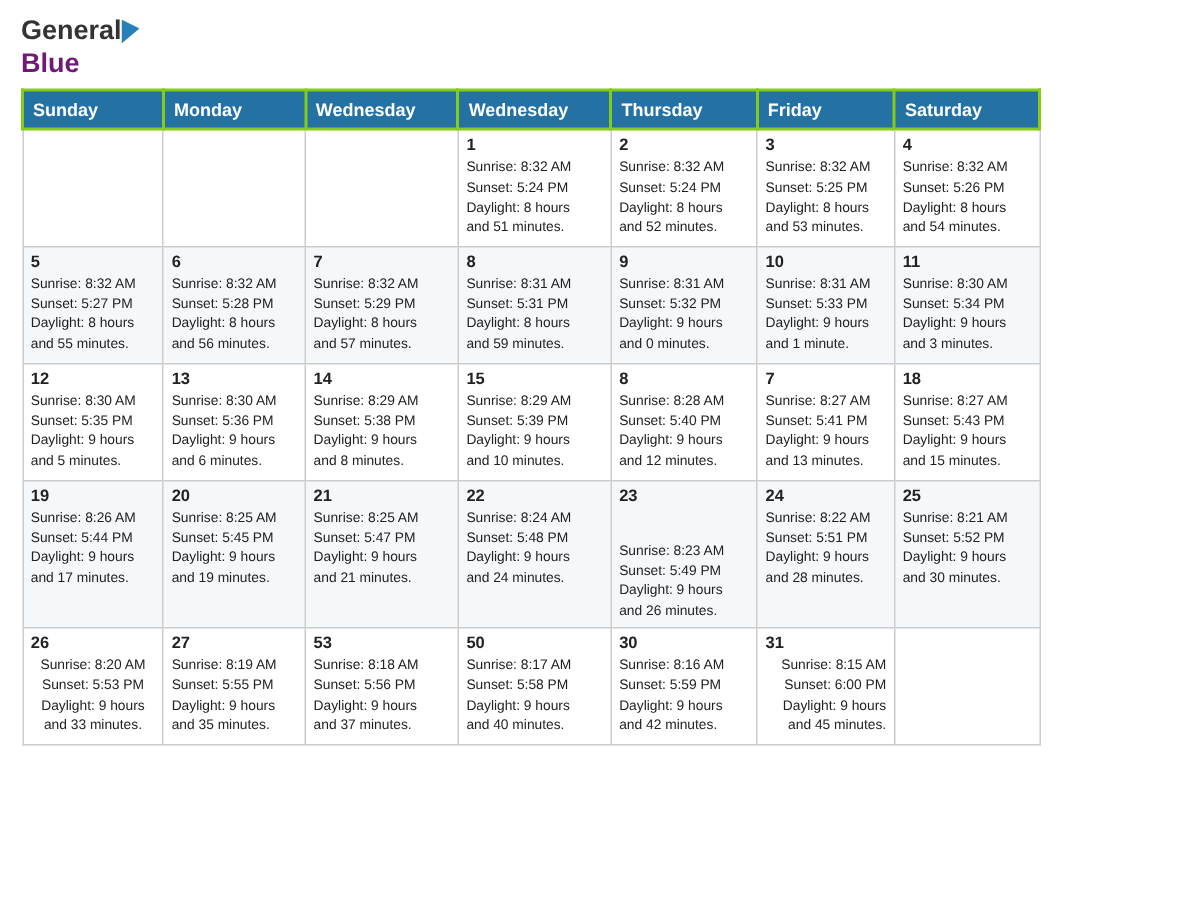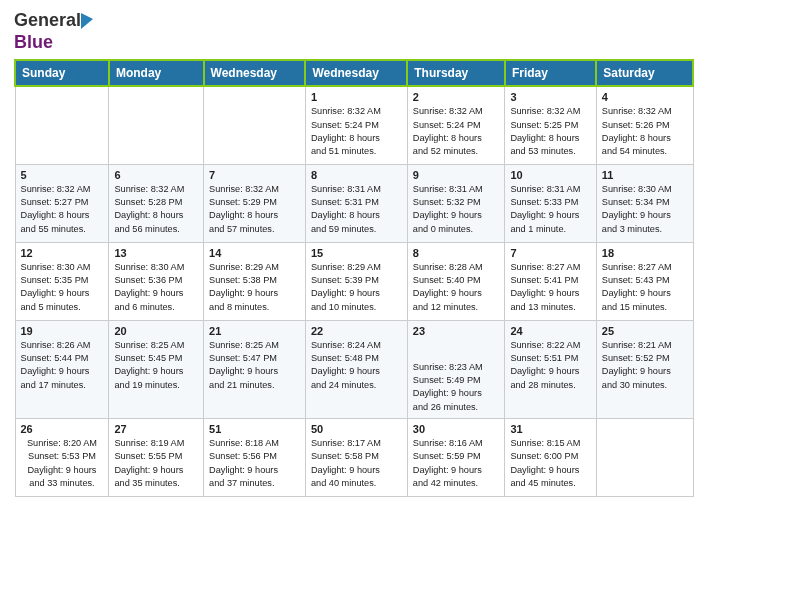--- a/index.html
+++ b/index.html
@@ -311,21 +311,21 @@
 and 33 minutes.</div>
           </td>
           <td>
             <span class="day-num">27</span>
             <div class="day-info" style="white-space: pre-line;">Sunrise: 8:19 AM
 Sunset: 5:55 PM
 Daylight: 9 hours
 and 35 minutes.</div>
           </td>
           <td>
-            <span class="day-num">51</span>
+            <span class="day-num">53</span>
             <div class="day-info" style="white-space: pre-line;">Sunrise: 8:18 AM
 Sunset: 5:56 PM
 Daylight: 9 hours
 and 37 minutes.</div>
           </td>
           <td>
             <span class="day-num">50</span>
             <div class="day-info" style="white-space: pre-line;">Sunrise: 8:17 AM
 Sunset: 5:58 PM
 Daylight: 9 hours
@@ -333,21 +333,21 @@
           </td>
           <td>
             <span class="day-num">30</span>
             <div class="day-info" style="white-space: pre-line;">Sunrise: 8:16 AM
 Sunset: 5:59 PM
 Daylight: 9 hours
 and 42 minutes.</div>
           </td>
           <td>
             <span class="day-num">31</span>
-            <div class="day-info" style="white-space: pre-line;">Sunrise: 8:15 AM
+            <div class="day-info" style="white-space: pre-line; text-align: right;">Sunrise: 8:15 AM
 Sunset: 6:00 PM
 Daylight: 9 hours
 and 45 minutes.</div>
           </td>
           <td class="empty"></td>
         </tr>
       </tbody>
   </table>
 </div>
 

